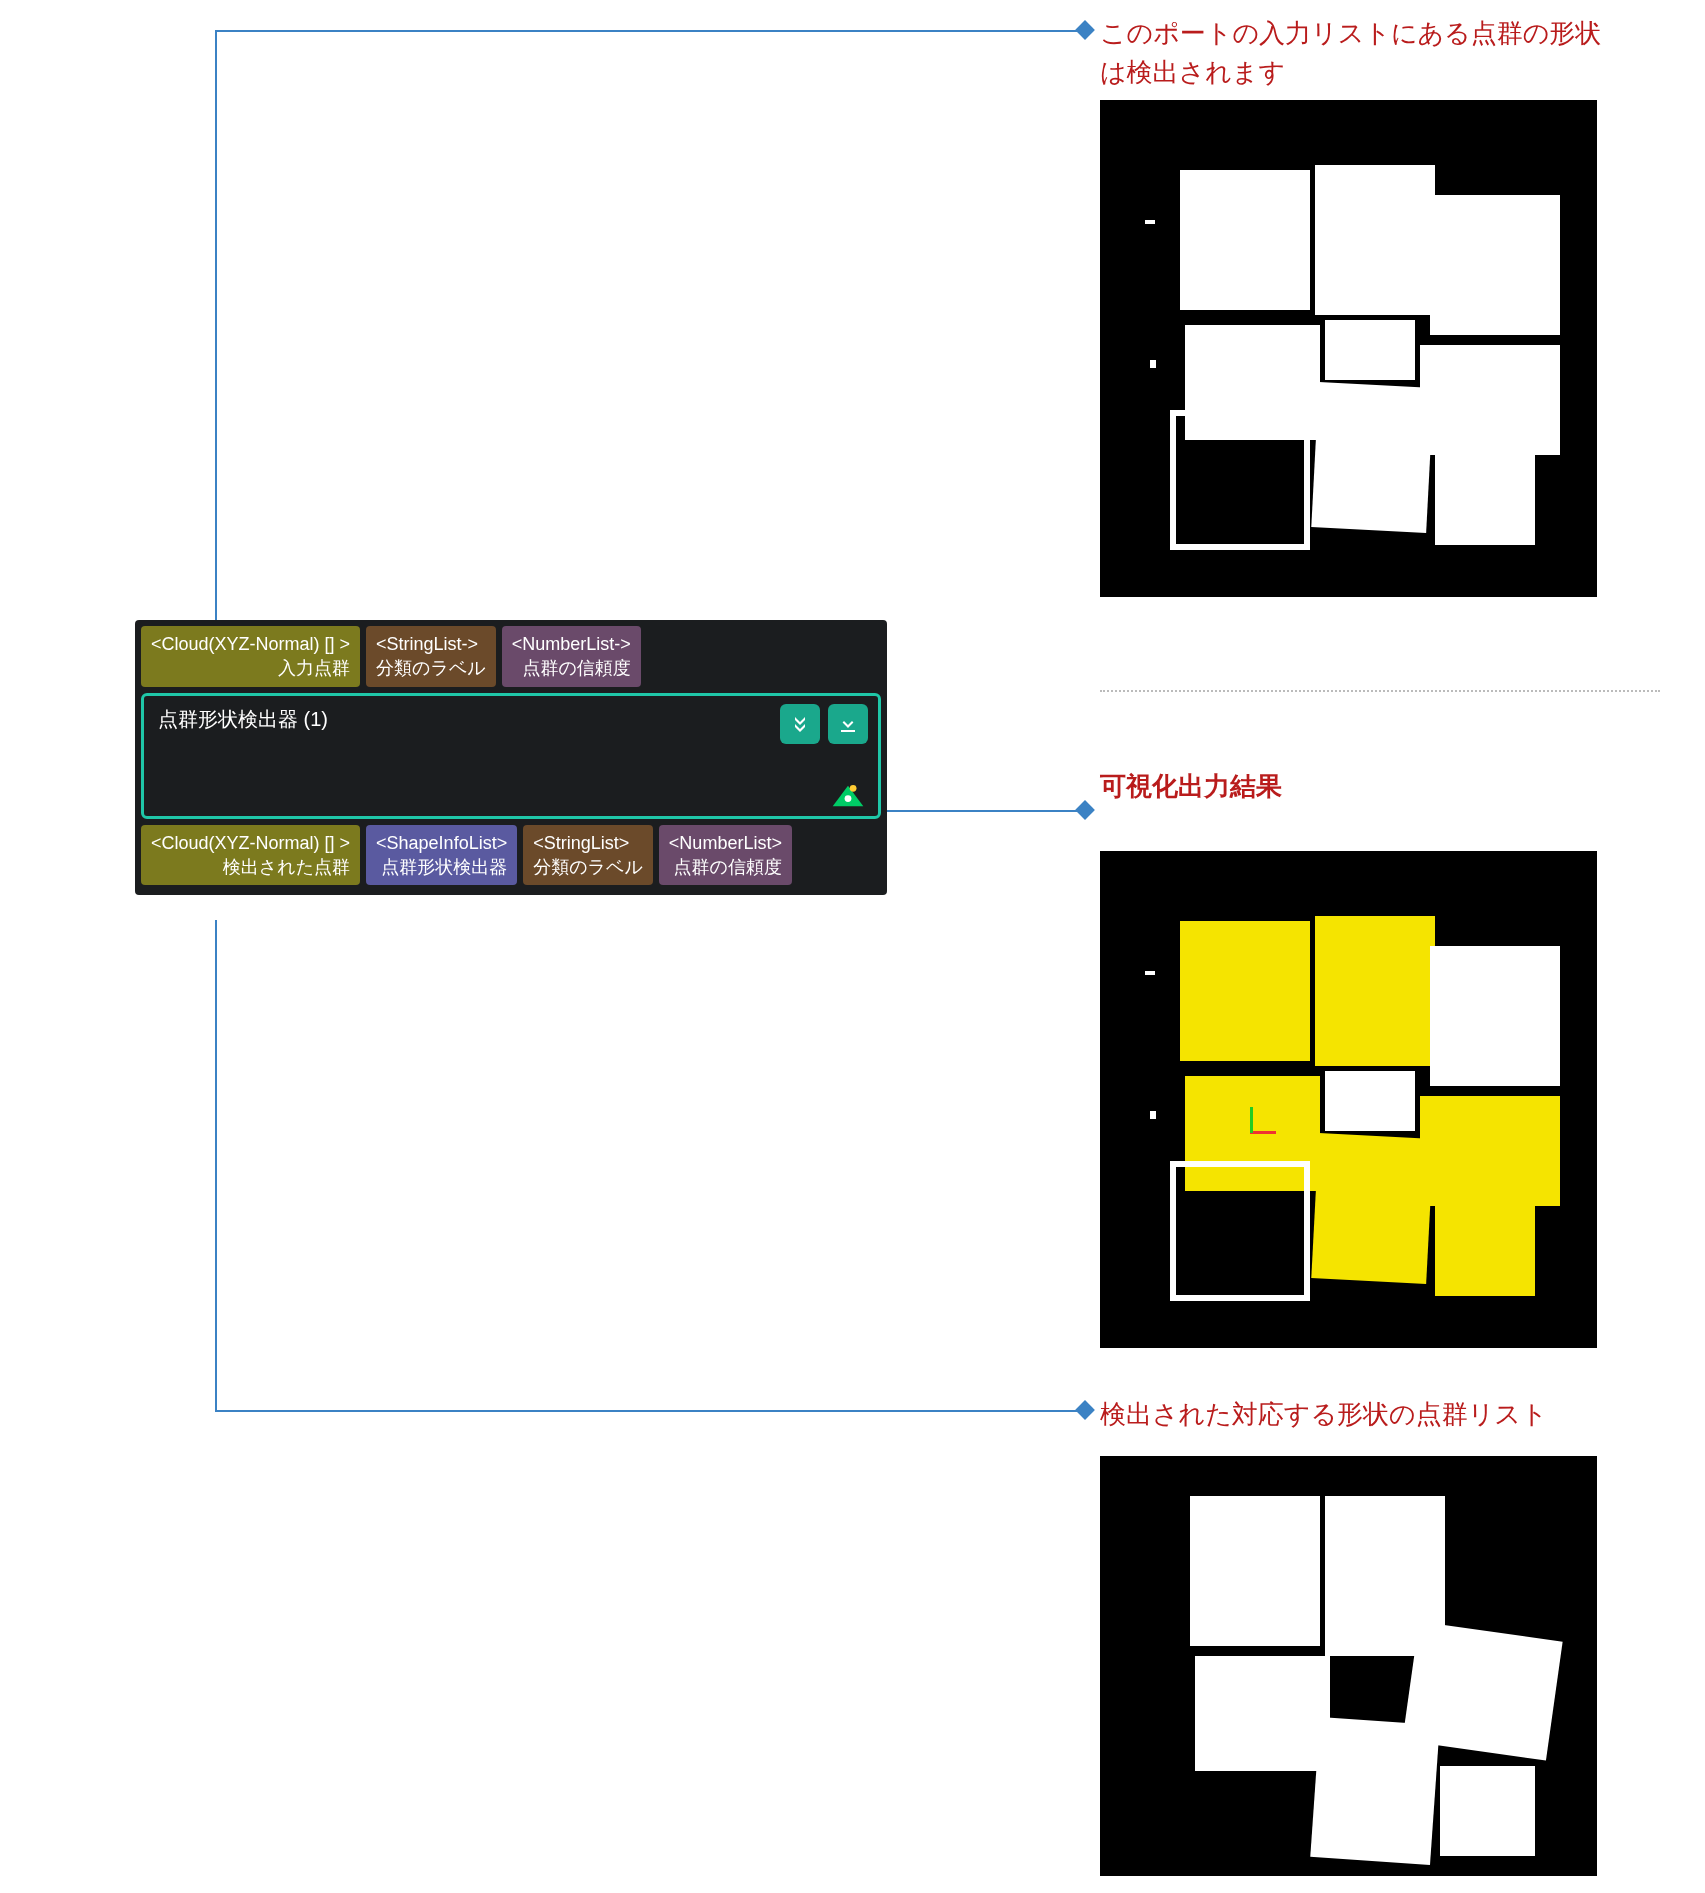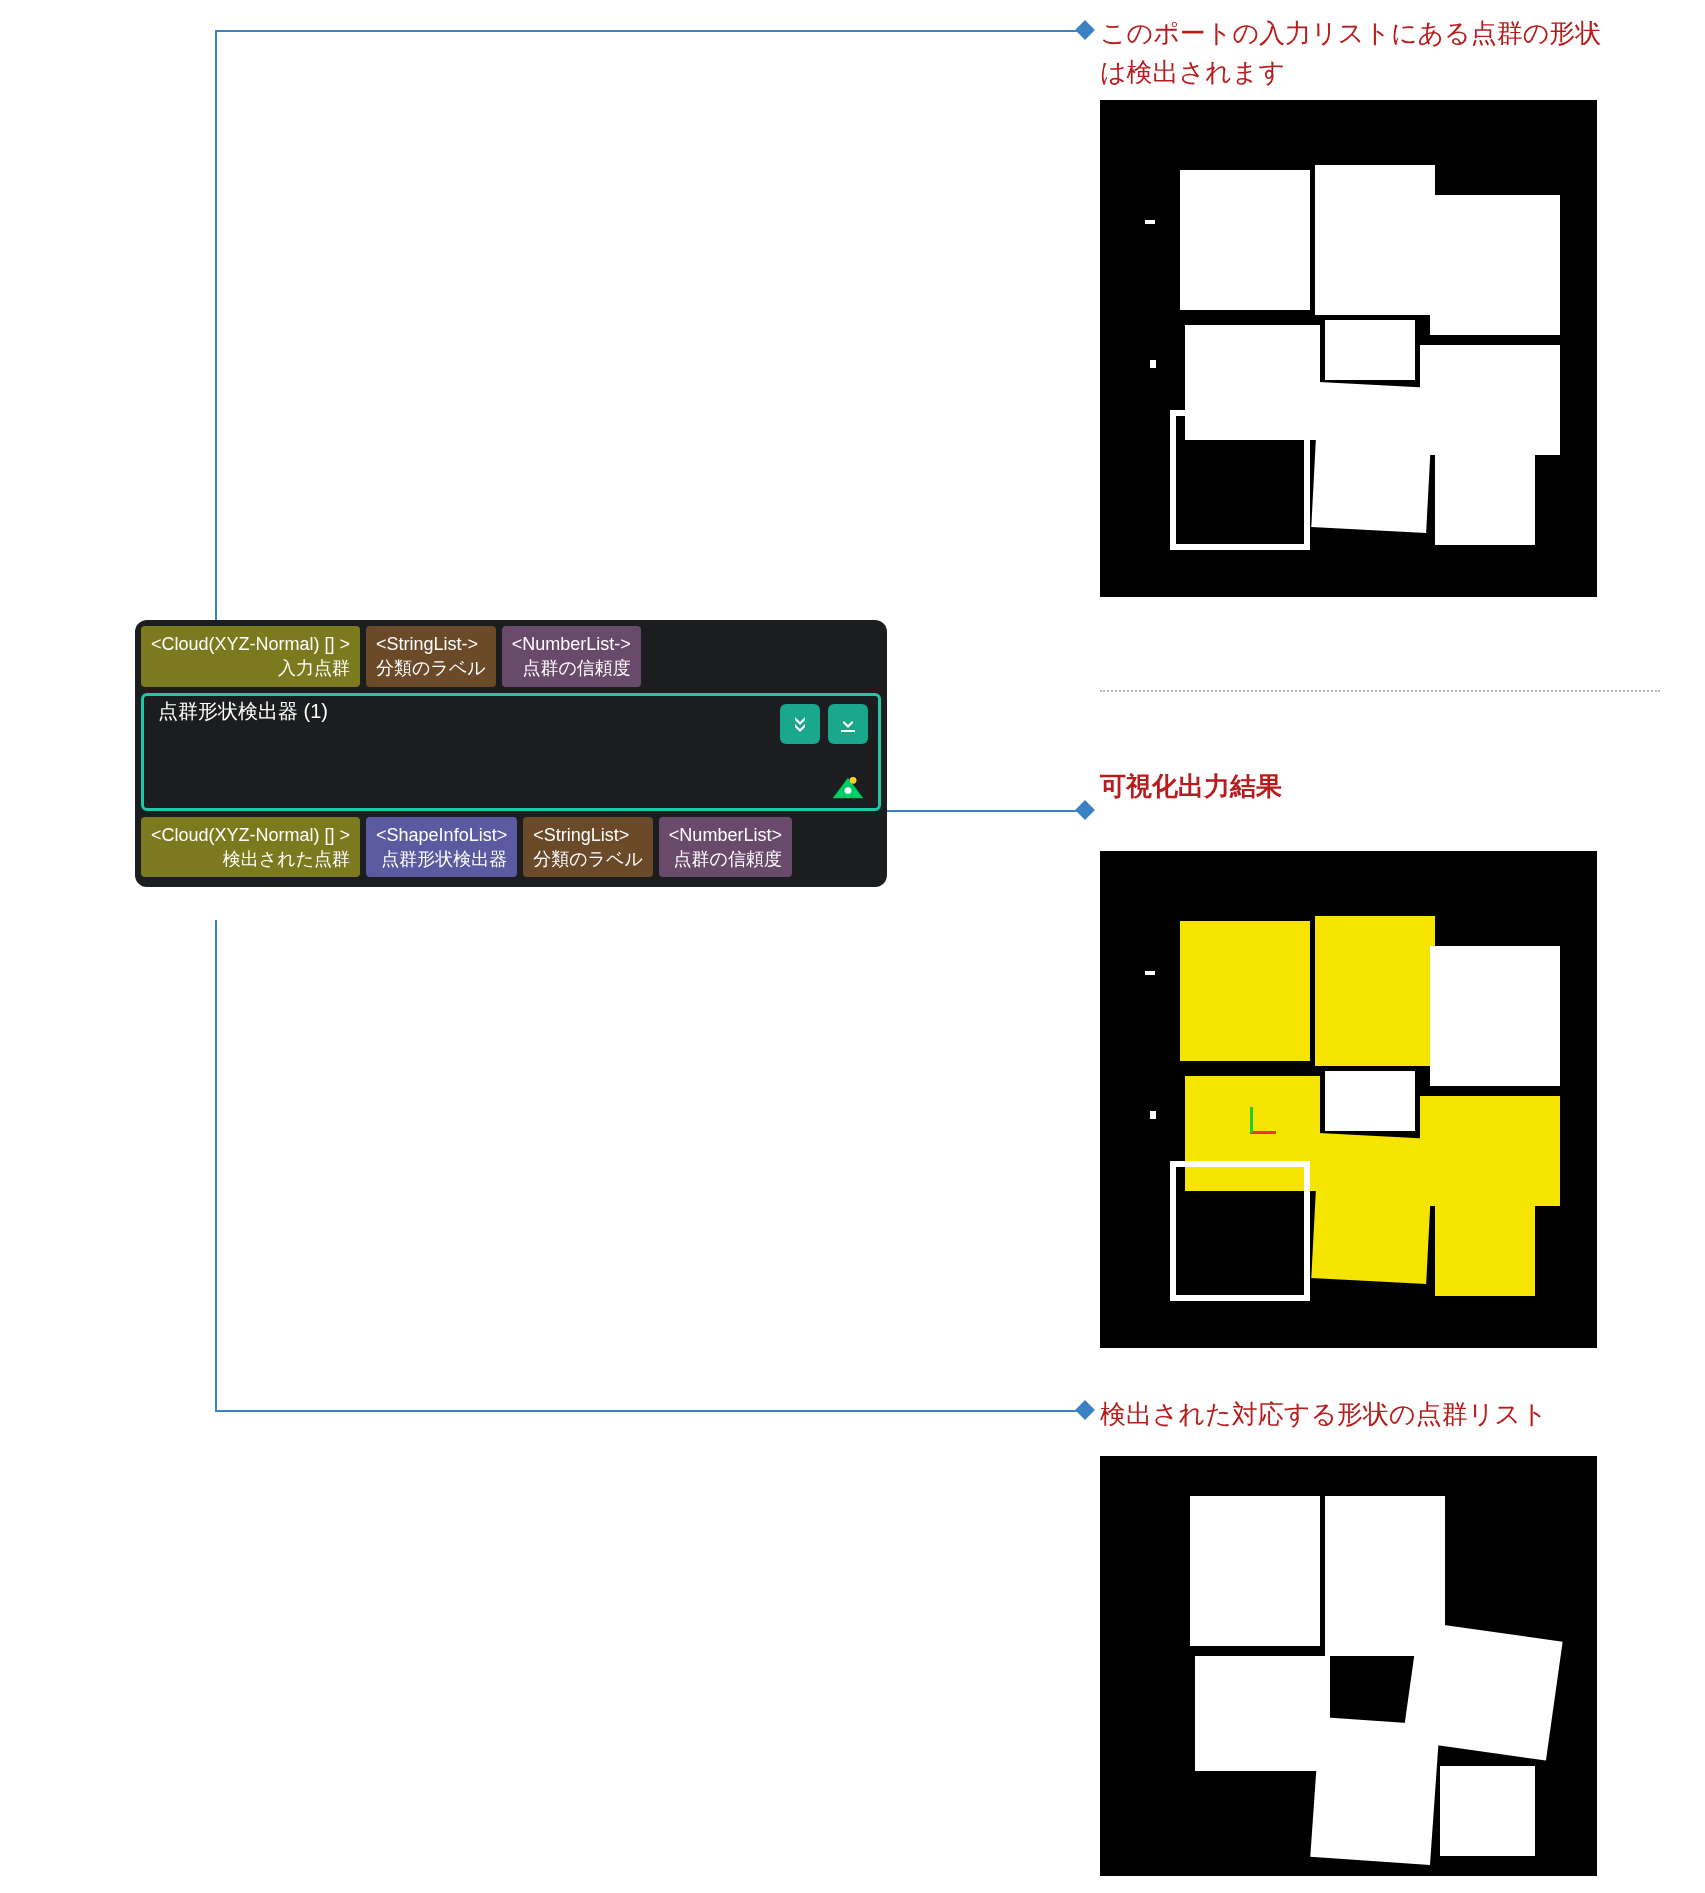--- a/index.html
+++ b/index.html
@@ -1,28 +1,28 @@
 <!DOCTYPE html>
 <html><head>
 <meta charset="utf-8">
 <style>
   html,body{margin:0;padding:0;background:#fff;font-family:"Meiryo","Hiragino Kaku Gothic Pro",sans-serif;}
   #stage{position:relative;width:1705px;height:1893px;}
 
   
-  .node{position:absolute;left:135px;top:620px;width:740px;background:#1b1d1f;border-radius:12px;padding:6px 6px 10px 6px;}
+  .node{position:absolute;left:135px;top:620px;width:740px;background:#1b1d1f;border-radius:4px;padding:6px 6px 10px 6px;}
   .port-row{display:flex;gap:6px;}
   .port{border-radius:4px;padding:6px 10px;color:#fff;font-size:18px;line-height:1.35;white-space:nowrap;}
   .port .type{display:block;font-size:18px;}
   .port .label{display:block;font-size:18px;text-align:right;}
   .p-olive{background:#7c7a1e;}
   .p-brown{background:#6b4a2a;}
   .p-purple{background:#6a4a6a;}
   .p-blue{background:#5a5aa0;}
-  .body{border:3px solid #1fc7a8;border-radius:6px;margin:6px 0;padding:2px 14px 40px 14px;position:relative;height:70px;}
+  .body{border:3px solid #1fc7a8;border-radius:6px;margin:6px 0;padding:10px 14px 40px 14px;position:relative;height:70px;}
   .body .title{color:#fff;font-size:20px;}
   .ctl{position:absolute;top:8px;right:10px;display:flex;gap:8px;}
   .ctl .btn{width:40px;height:40px;border-radius:6px;background:#1aa88c;display:flex;align-items:center;justify-content:center;}
   .ctl .btn svg{width:24px;height:24px;fill:#fff;}
   .eye{position:absolute;right:10px;bottom:6px;width:40px;height:28px;display:flex;align-items:center;justify-content:center;}
   .eye svg{width:34px;height:26px;}
 
   
   .callout{position:absolute;font-size:26px;color:#b91c1c;max-width:510px;line-height:1.5;}
   .diamond{position:absolute;width:14px;height:14px;background:#3b82c4;transform:rotate(45deg);}

